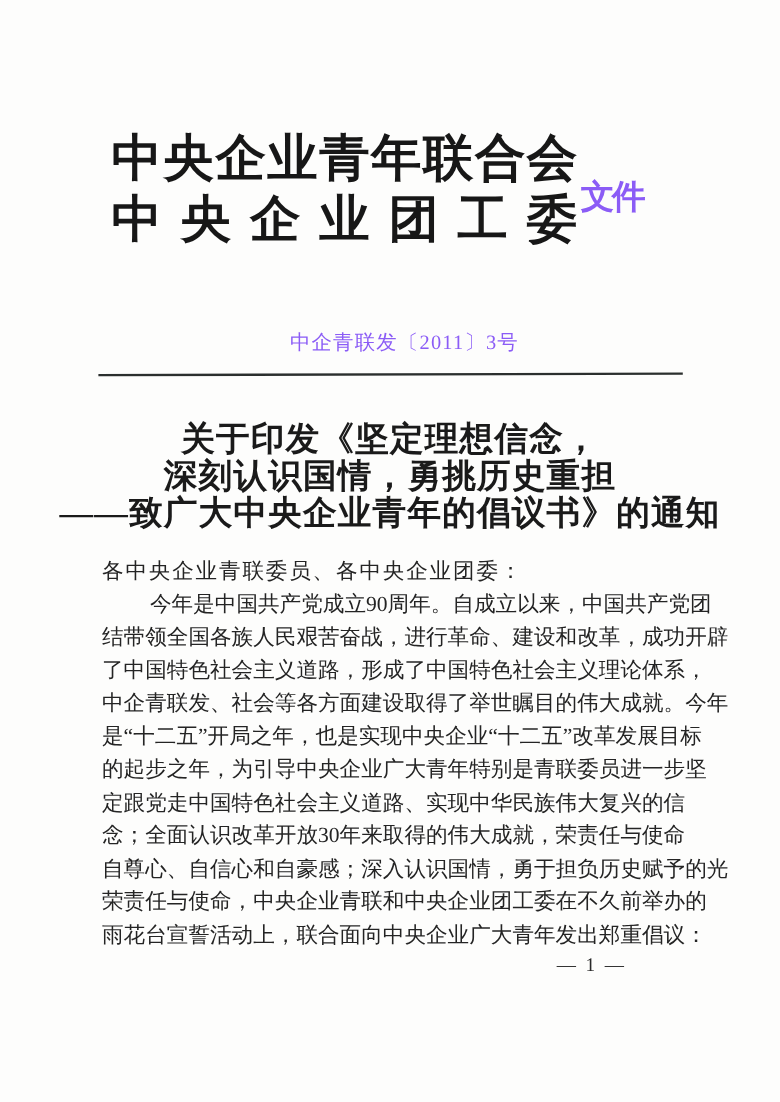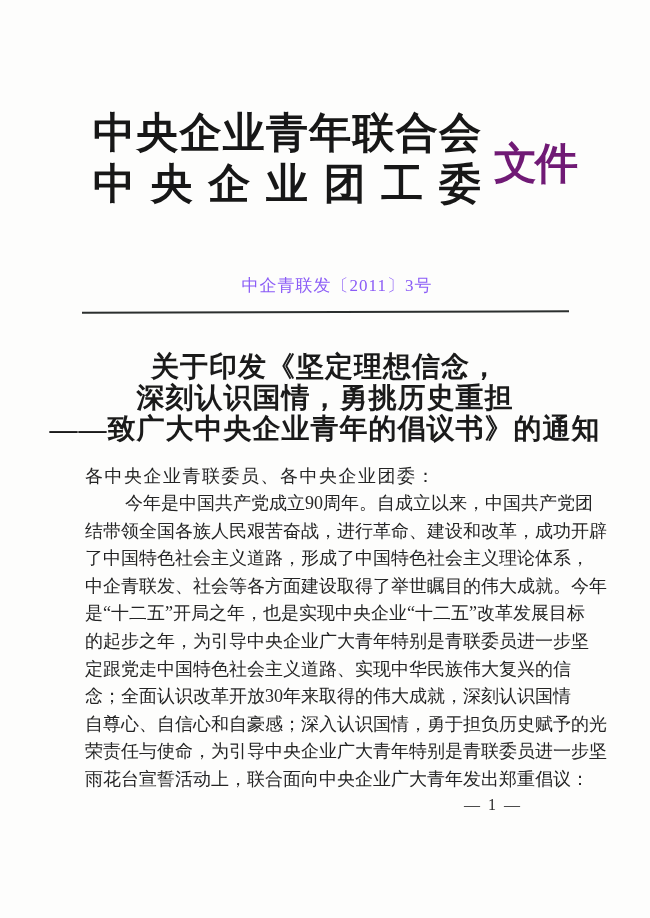--- a/index.html
+++ b/index.html
@@ -36,26 +36,26 @@
     height: 51px;
     line-height: 51px;
     white-space: nowrap;
     text-align: justify;
     text-align-last: justify;
     text-justify: inter-character;
     color: #171717;
   }
   .doc-word {
     flex: 0 0 auto;
-    font-size: 43px;
+    font-size: 28px;
     font-weight: bold;
     letter-spacing: -2px;
-    margin-left: 13px;
+    margin-left: 3px;
     margin-top: 10px;
-    color: #701a75;
+    color: #8b5cf6;
     white-space: nowrap;
   }
 
   
   .doc-number {
     position: absolute;
     top: 274px;
     left: 0;
     width: 100%;
     text-align: center;
@@ -155,21 +155,21 @@
 
   <div class="body-text">
     <div class="salutation">各中央企业青联委员、各中央企业团委：</div>
     <div class="body-line indent">今年是中国共产党成立90周年。自成立以来，中国共产党团</div>
     <div class="body-line">结带领全国各族人民艰苦奋战，进行革命、建设和改革，成功开辟</div>
     <div class="body-line">了中国特色社会主义道路，形成了中国特色社会主义理论体系，</div>
     <div class="body-line">中企青联发、社会等各方面建设取得了举世瞩目的伟大成就。今年</div>
     <div class="body-line">是“十二五”开局之年，也是实现中央企业“十二五”改革发展目标</div>
     <div class="body-line">的起步之年，为引导中央企业广大青年特别是青联委员进一步坚</div>
     <div class="body-line">定跟党走中国特色社会主义道路、实现中华民族伟大复兴的信</div>
-    <div class="body-line">念；全面认识改革开放30年来取得的伟大成就，深刻认识国情</div>
+    <div class="body-line">念；全面认识改革开放30年来取得的伟大成就，荣责任与使命</div>
     <div class="body-line">自尊心、自信心和自豪感；深入认识国情，勇于担负历史赋予的光</div>
-    <div class="body-line">荣责任与使命，为引导中央企业广大青年特别是青联委员进一步坚</div>
+    <div class="body-line">荣责任与使命，中央企业青联和中央企业团工委在不久前举办的</div>
     <div class="body-line">雨花台宣誓活动上，联合面向中央企业广大青年发出郑重倡议：</div>
   </div>
 
   <div class="page-number">— 1 —</div>
 
 </div>
 
 </body></html>

